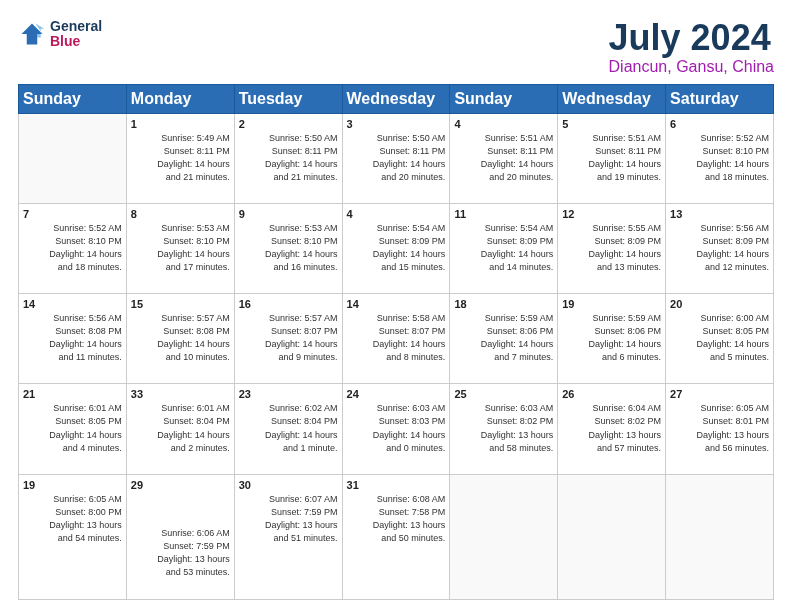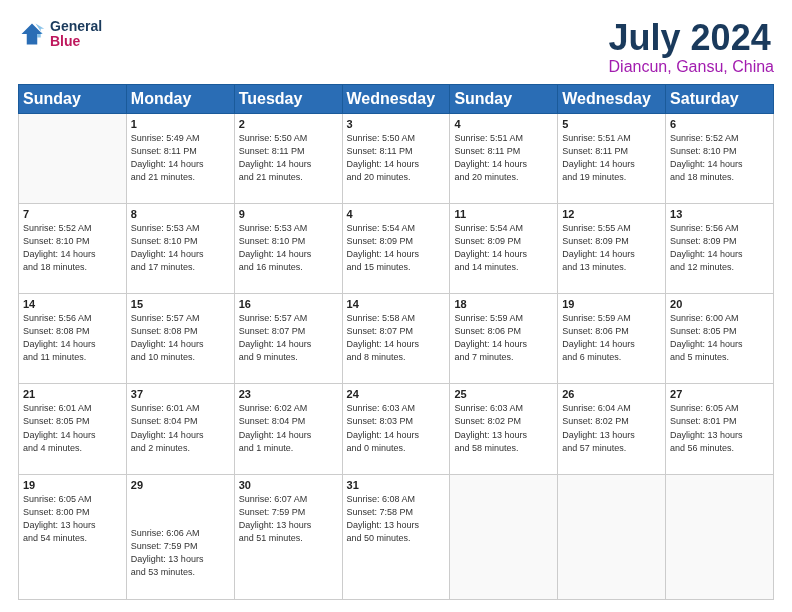--- a/index.html
+++ b/index.html
@@ -82,20 +82,21 @@
       font-size: 11px;
       font-weight: bold;
       color: #222;
       display: block;
       margin-bottom: 2px;
     }
     .day-info {
       font-size: 9px;
       color: #333;
       line-height: 1.45;
+      text-align: right;
     }
   </style>
 </head>
 <body>
 
 <div class="page">
   <div class="header">
     <div class="logo">
       <svg class="logo-icon" viewBox="0 0 32 32">
         <polygon points="16,4 28,16 22,16 22,28 10,28 10,16 4,16" fill="#2a6db5"></polygon>
@@ -274,21 +275,21 @@
         </tr>
         <tr>
           <td>
             <span class="day-number">21</span>
             <div class="day-info" style="white-space: pre-line;">Sunrise: 6:01 AM
 Sunset: 8:05 PM
 Daylight: 14 hours
 and 4 minutes.</div>
           </td>
           <td>
-            <span class="day-number">37</span>
+            <span class="day-number">33</span>
             <div class="day-info" style="white-space: pre-line;">Sunrise: 6:01 AM
 Sunset: 8:04 PM
 Daylight: 14 hours
 and 2 minutes.</div>
           </td>
           <td>
             <span class="day-number">23</span>
             <div class="day-info" style="white-space: pre-line;">Sunrise: 6:02 AM
 Sunset: 8:04 PM
 Daylight: 14 hours

